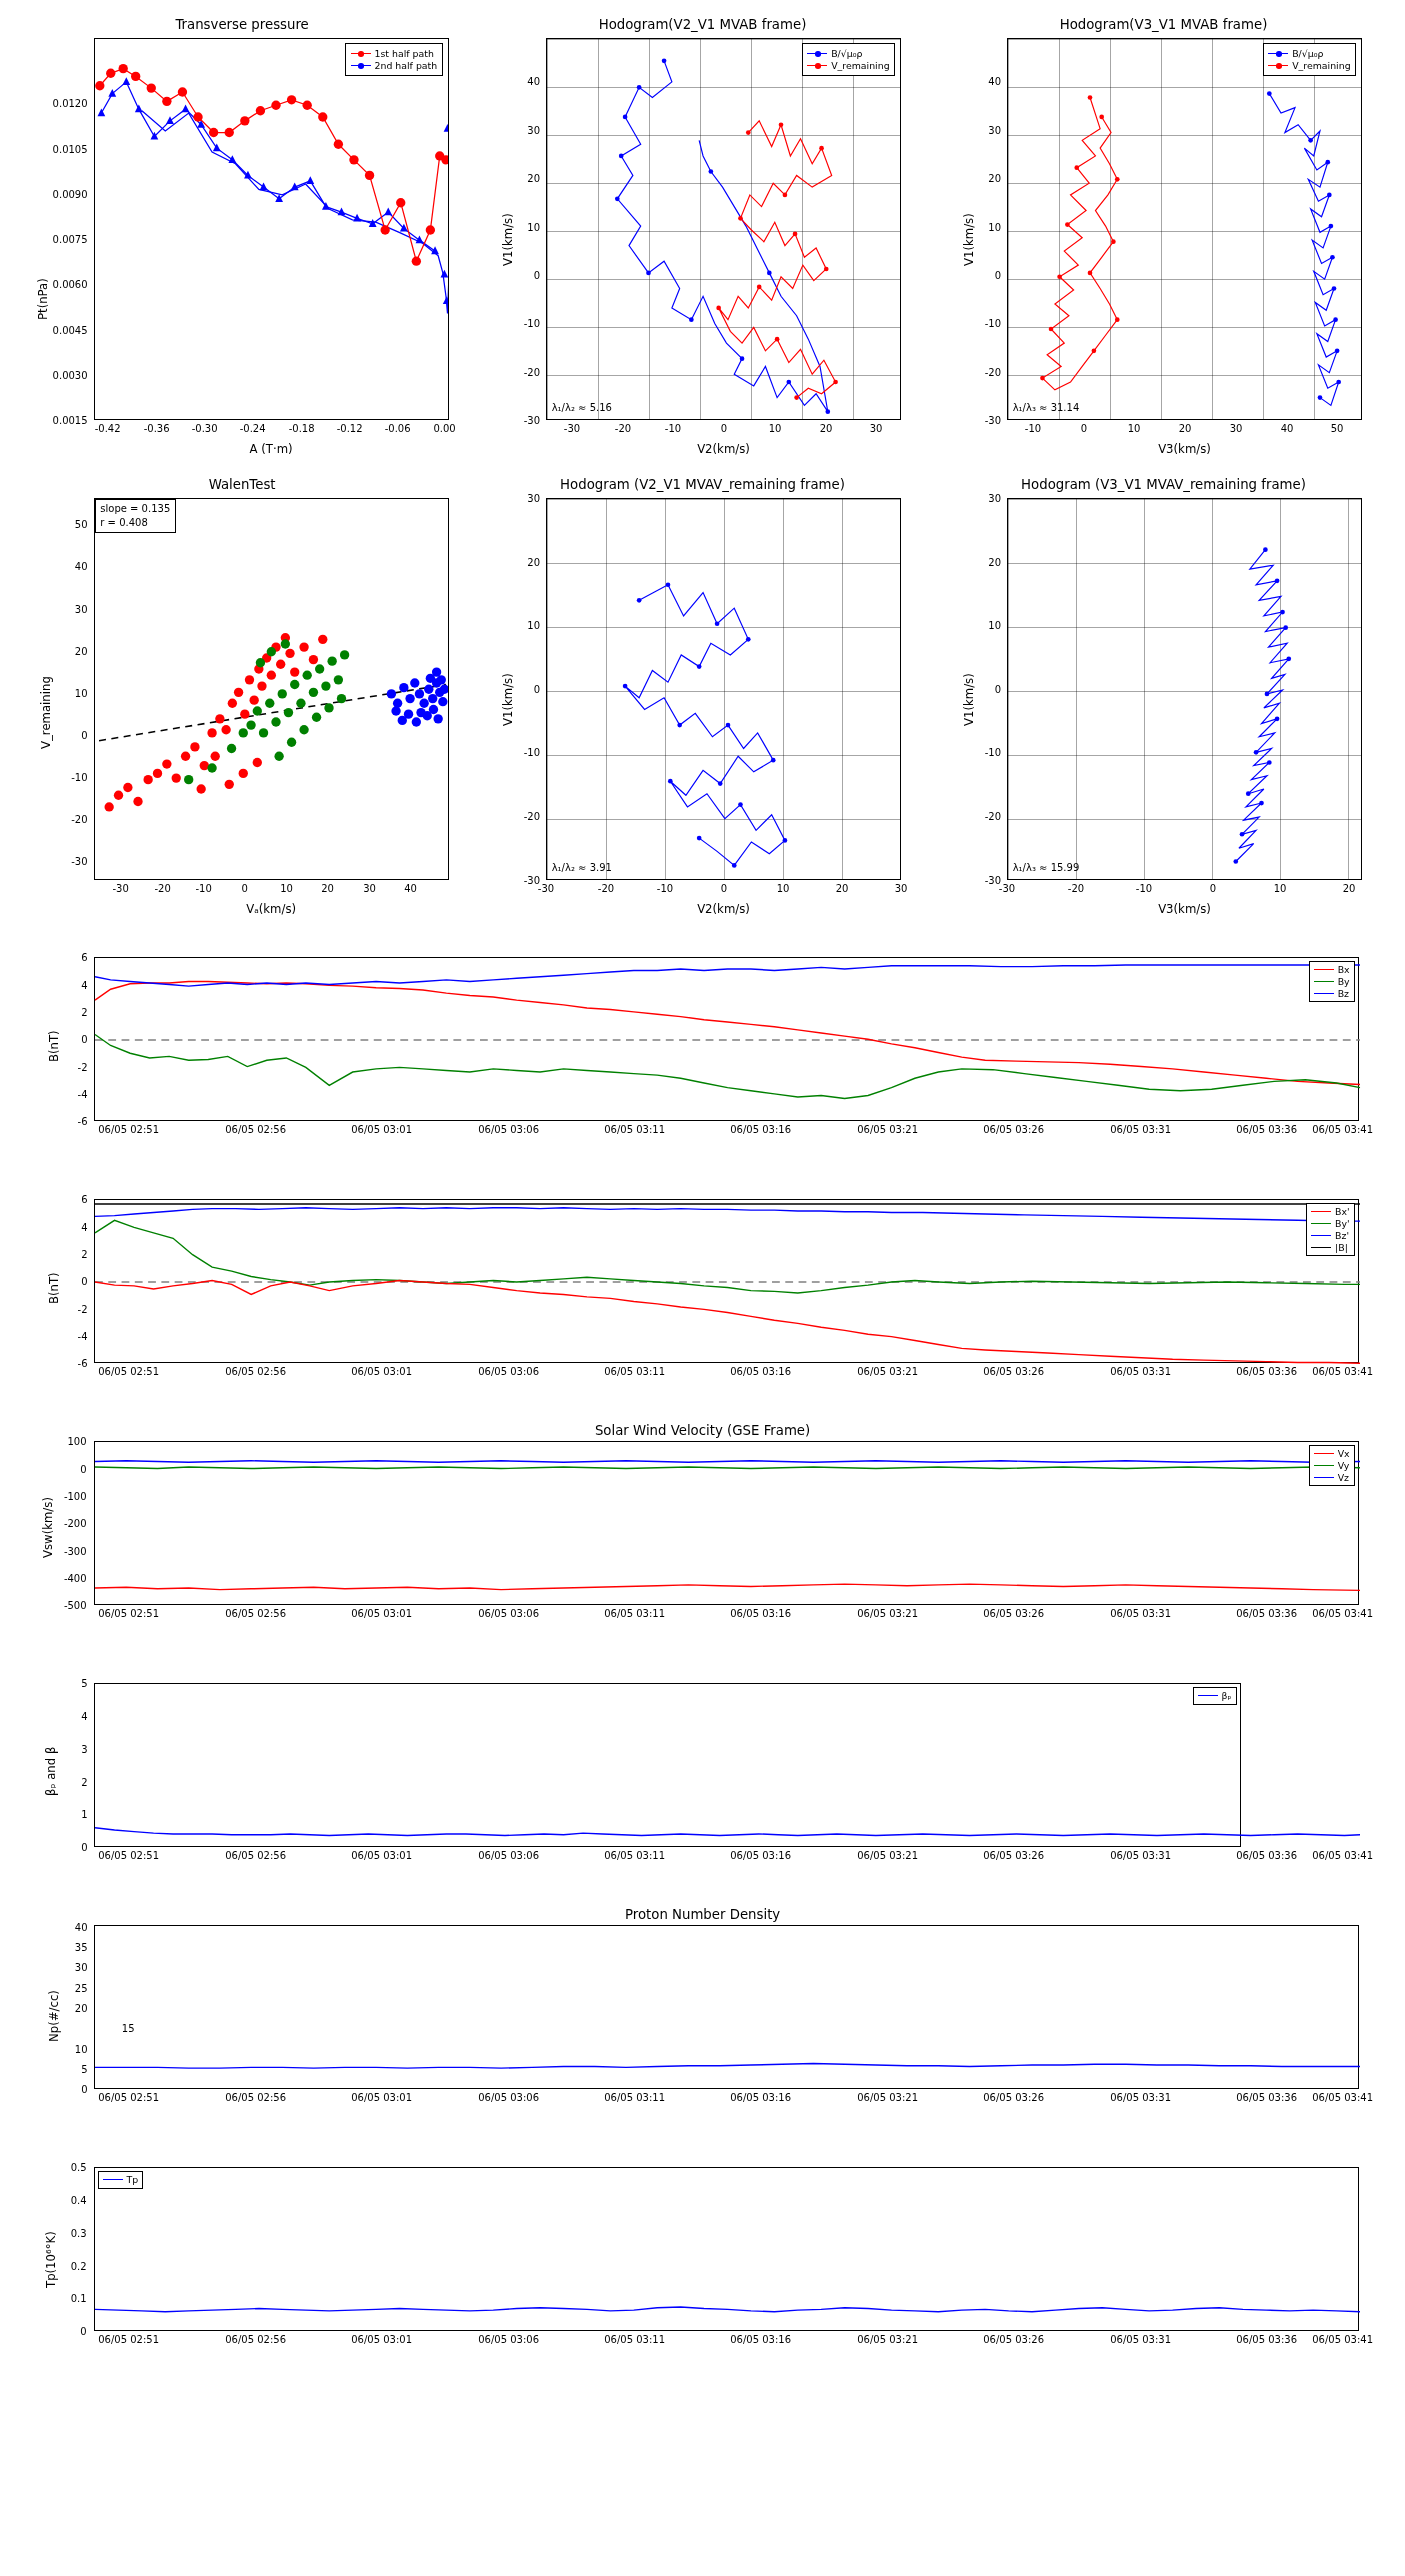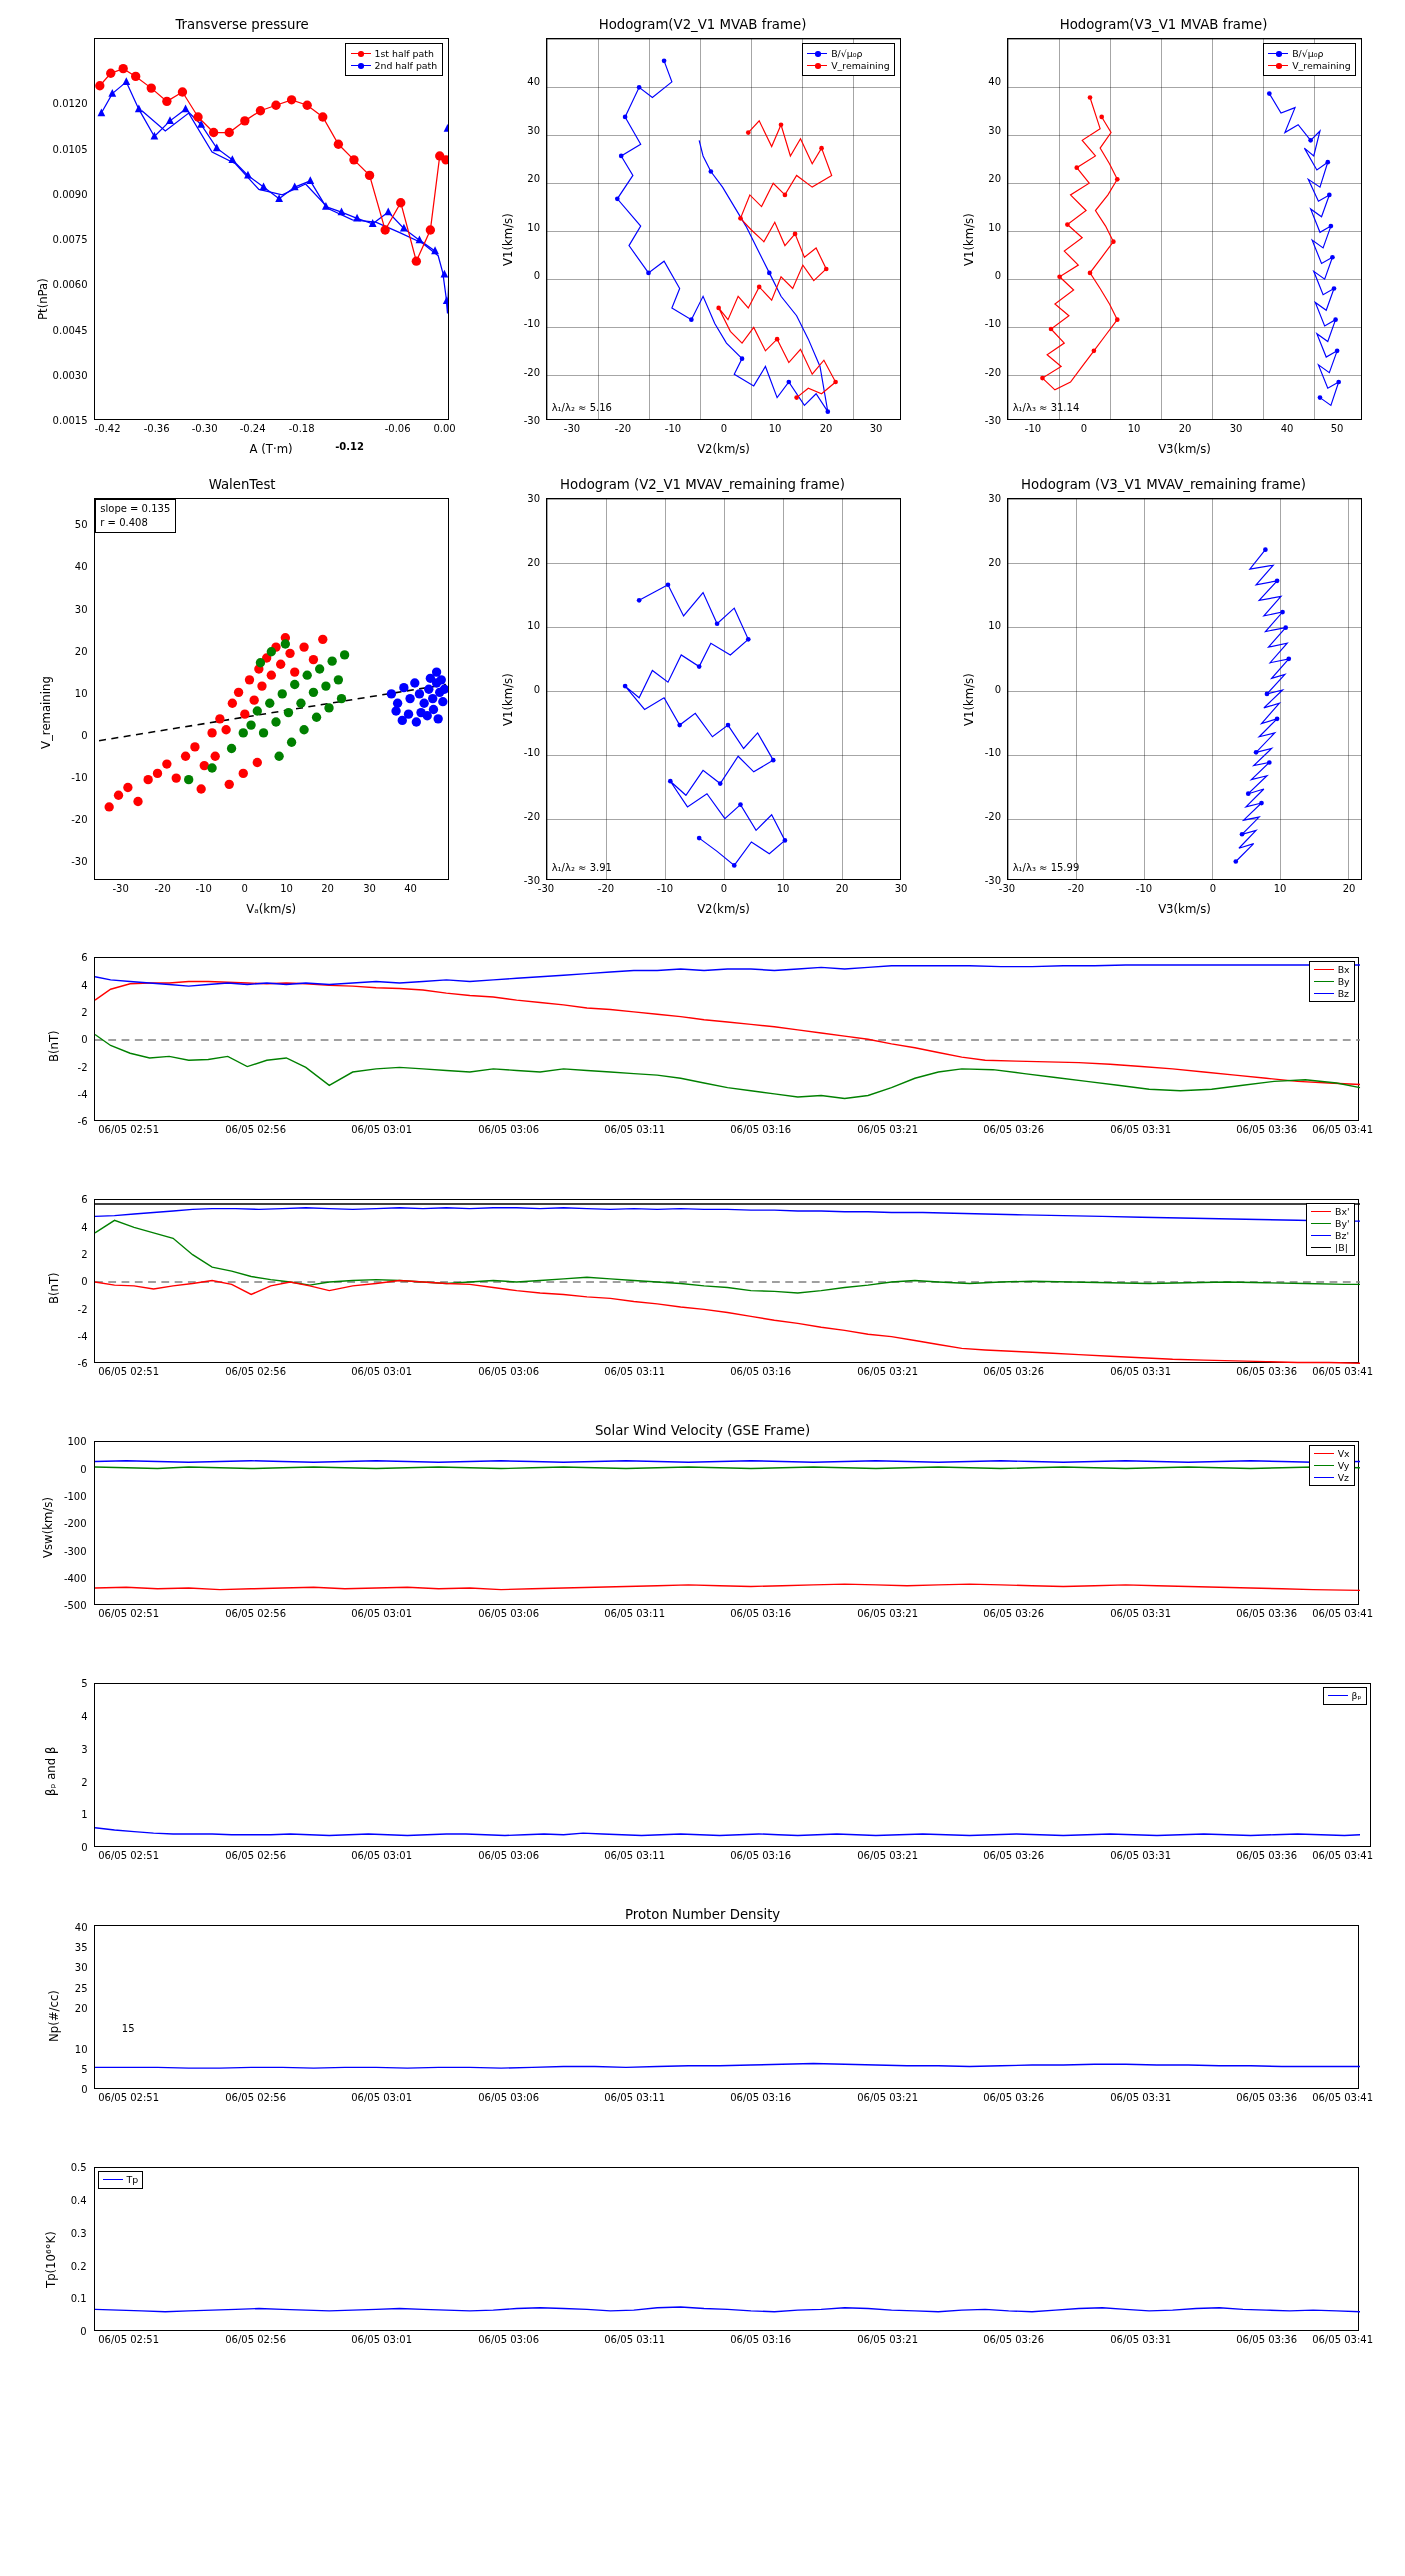--- a/index.html
+++ b/index.html
@@ -126,21 +126,21 @@
     <div class="tick y" style="left:31px;top:276px;width:41px;">0.0060</div>
     <div class="tick y" style="left:31px;top:231px;width:41px;">0.0075</div>
     <div class="tick y" style="left:31px;top:186px;width:41px;">0.0090</div>
     <div class="tick y" style="left:31px;top:141px;width:41px;">0.0105</div>
     <div class="tick y" style="left:31px;top:95px;width:41px;">0.0120</div>
     <div class="tick x" style="left:92px;top:415px;">-0.42</div>
     <div class="tick x" style="left:141px;top:415px;">-0.36</div>
     <div class="tick x" style="left:189px;top:415px;">-0.30</div>
     <div class="tick x" style="left:237px;top:415px;">-0.24</div>
     <div class="tick x" style="left:286px;top:415px;">-0.18</div>
-    <div class="tick x" style="left:334px;top:433px;font-weight:bold;">-0.12</div>
+    <div class="tick x" style="left:334px;top:415px;">-0.12</div>
     <div class="tick x" style="left:382px;top:415px;">-0.06</div>
     <div class="tick x" style="left:429px;top:415px;">0.00</div>
   </div>
 
   <div class="panel" style="left:476px;top:7.8px;width:453px;height:429px;">
     <div class="plot-title" style="top:9.4px;">Hodogram(V2_V1 MVAB frame)</div>
     <div class="axes grid" style="left:70px;top:30px;width:355px;height:382px;background-size:51px 48px;">
       <svg width="355" height="382" viewBox="0 0 455 490">
         <polyline fill="none" stroke="#0000ff" stroke-width="1.5" points="150,28 160,55 135,75 118,62 100,100 120,135 95,150 110,175 90,205 120,240 105,265 130,300 150,285 170,320 160,345 185,360 200,330 215,365 230,390 250,410 240,430 265,445 280,420 295,460 310,440 330,470 345,455 360,478 350,420 335,385 320,355 300,330 285,300 270,270 255,240 240,215 225,190 210,170 200,150 195,130"></polyline>
         <polyline fill="none" stroke="#ff0000" stroke-width="1.5" points="258,120 272,105 288,138 300,110 312,150 325,128 340,160 352,140 365,175 340,190 320,175 305,200 290,185 275,215 260,200 248,230 262,245 278,260 292,235 305,265 318,250 330,280 345,268 358,295 342,310 328,290 315,320 300,305 288,335 272,318 258,345 245,330 232,360 220,345 235,375 250,390 265,370 280,400 295,385 310,415 325,398 340,430 355,412 370,440 352,455 335,448 320,460"></polyline>
@@ -618,21 +618,21 @@
     <div class="tick x" style="left:619px;top:187px;">06/05 03:11</div>
     <div class="tick x" style="left:745px;top:187px;">06/05 03:16</div>
     <div class="tick x" style="left:872px;top:187px;">06/05 03:21</div>
     <div class="tick x" style="left:998px;top:187px;">06/05 03:26</div>
     <div class="tick x" style="left:1125px;top:187px;">06/05 03:31</div>
     <div class="tick x" style="left:1251px;top:187px;">06/05 03:36</div>
     <div class="tick x" style="left:1327px;top:187px;">06/05 03:41</div>
   </div>
 
   <div class="panel" style="left:15.6px;top:1663px;width:1374px;height:226px;">
-    <div class="ts-axes" style="left:78px;top:20px;width:1277px;height:164px;">
+    <div class="ts-axes" style="left:78px;top:20px;width:1147px;height:164px;">
       <svg width="1265" height="164" viewBox="0 0 1620 210">
         <polyline fill="none" stroke="#0000ff" stroke-width="1.8" points="0,184 25,187 50,189 75,191 100,192 125,192 150,192 175,193 200,193 225,193 250,192 275,193 300,194 325,193 350,192 375,193 400,194 425,193 450,192 475,192 500,193 525,194 550,193 575,192 600,193 625,191 650,192 675,193 700,194 725,193 750,192 775,193 800,194 825,193 850,192 875,193 900,194 925,193 950,192 975,193 1000,194 1030,193 1060,192 1090,193 1120,194 1150,193 1180,192 1210,193 1240,194 1270,193 1300,192 1330,193 1360,194 1390,193 1420,192 1450,193 1480,194 1510,193 1540,192 1570,193 1600,194 1620,193"></polyline>
       </svg>
       <div class="legend" style="right:3.1px;top:3.1px;padding:1.6px 3.9px;">
         <div class="row">
             <span class="swatch" style="border-top-color:#0000ff;"></span>
             <span class="lab">βₚ</span>
           </div>
       </div>
     </div>

